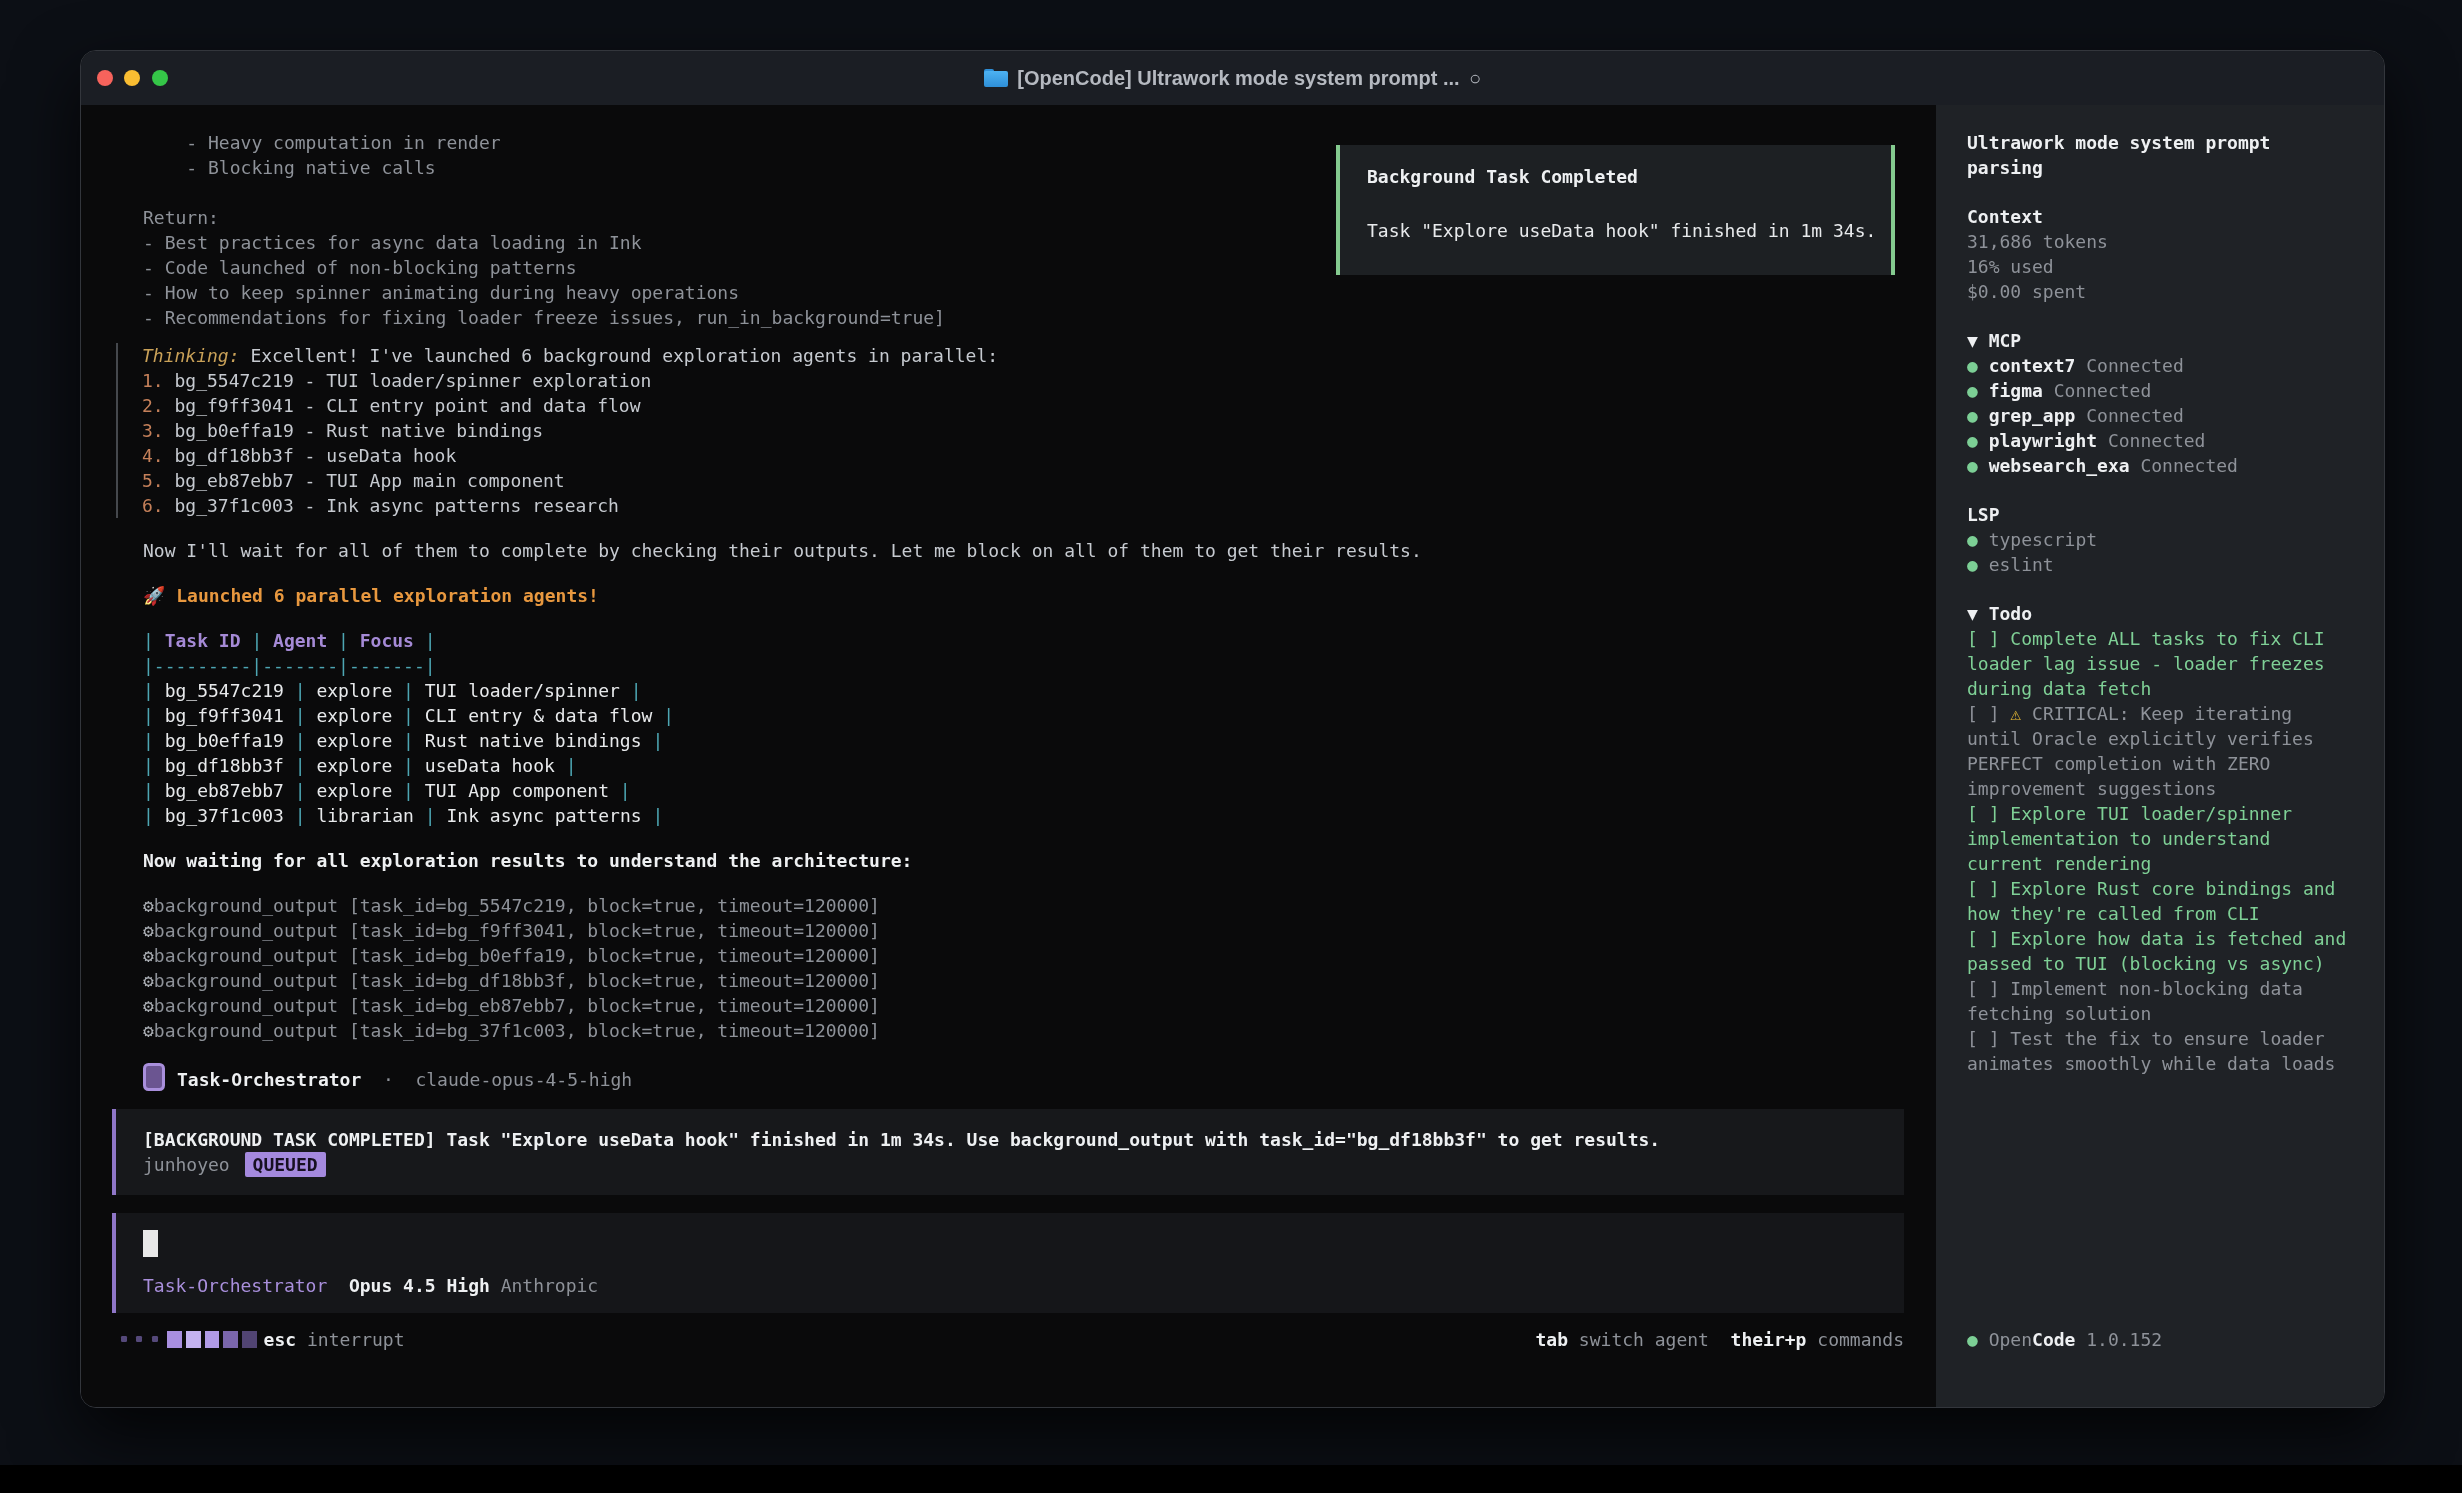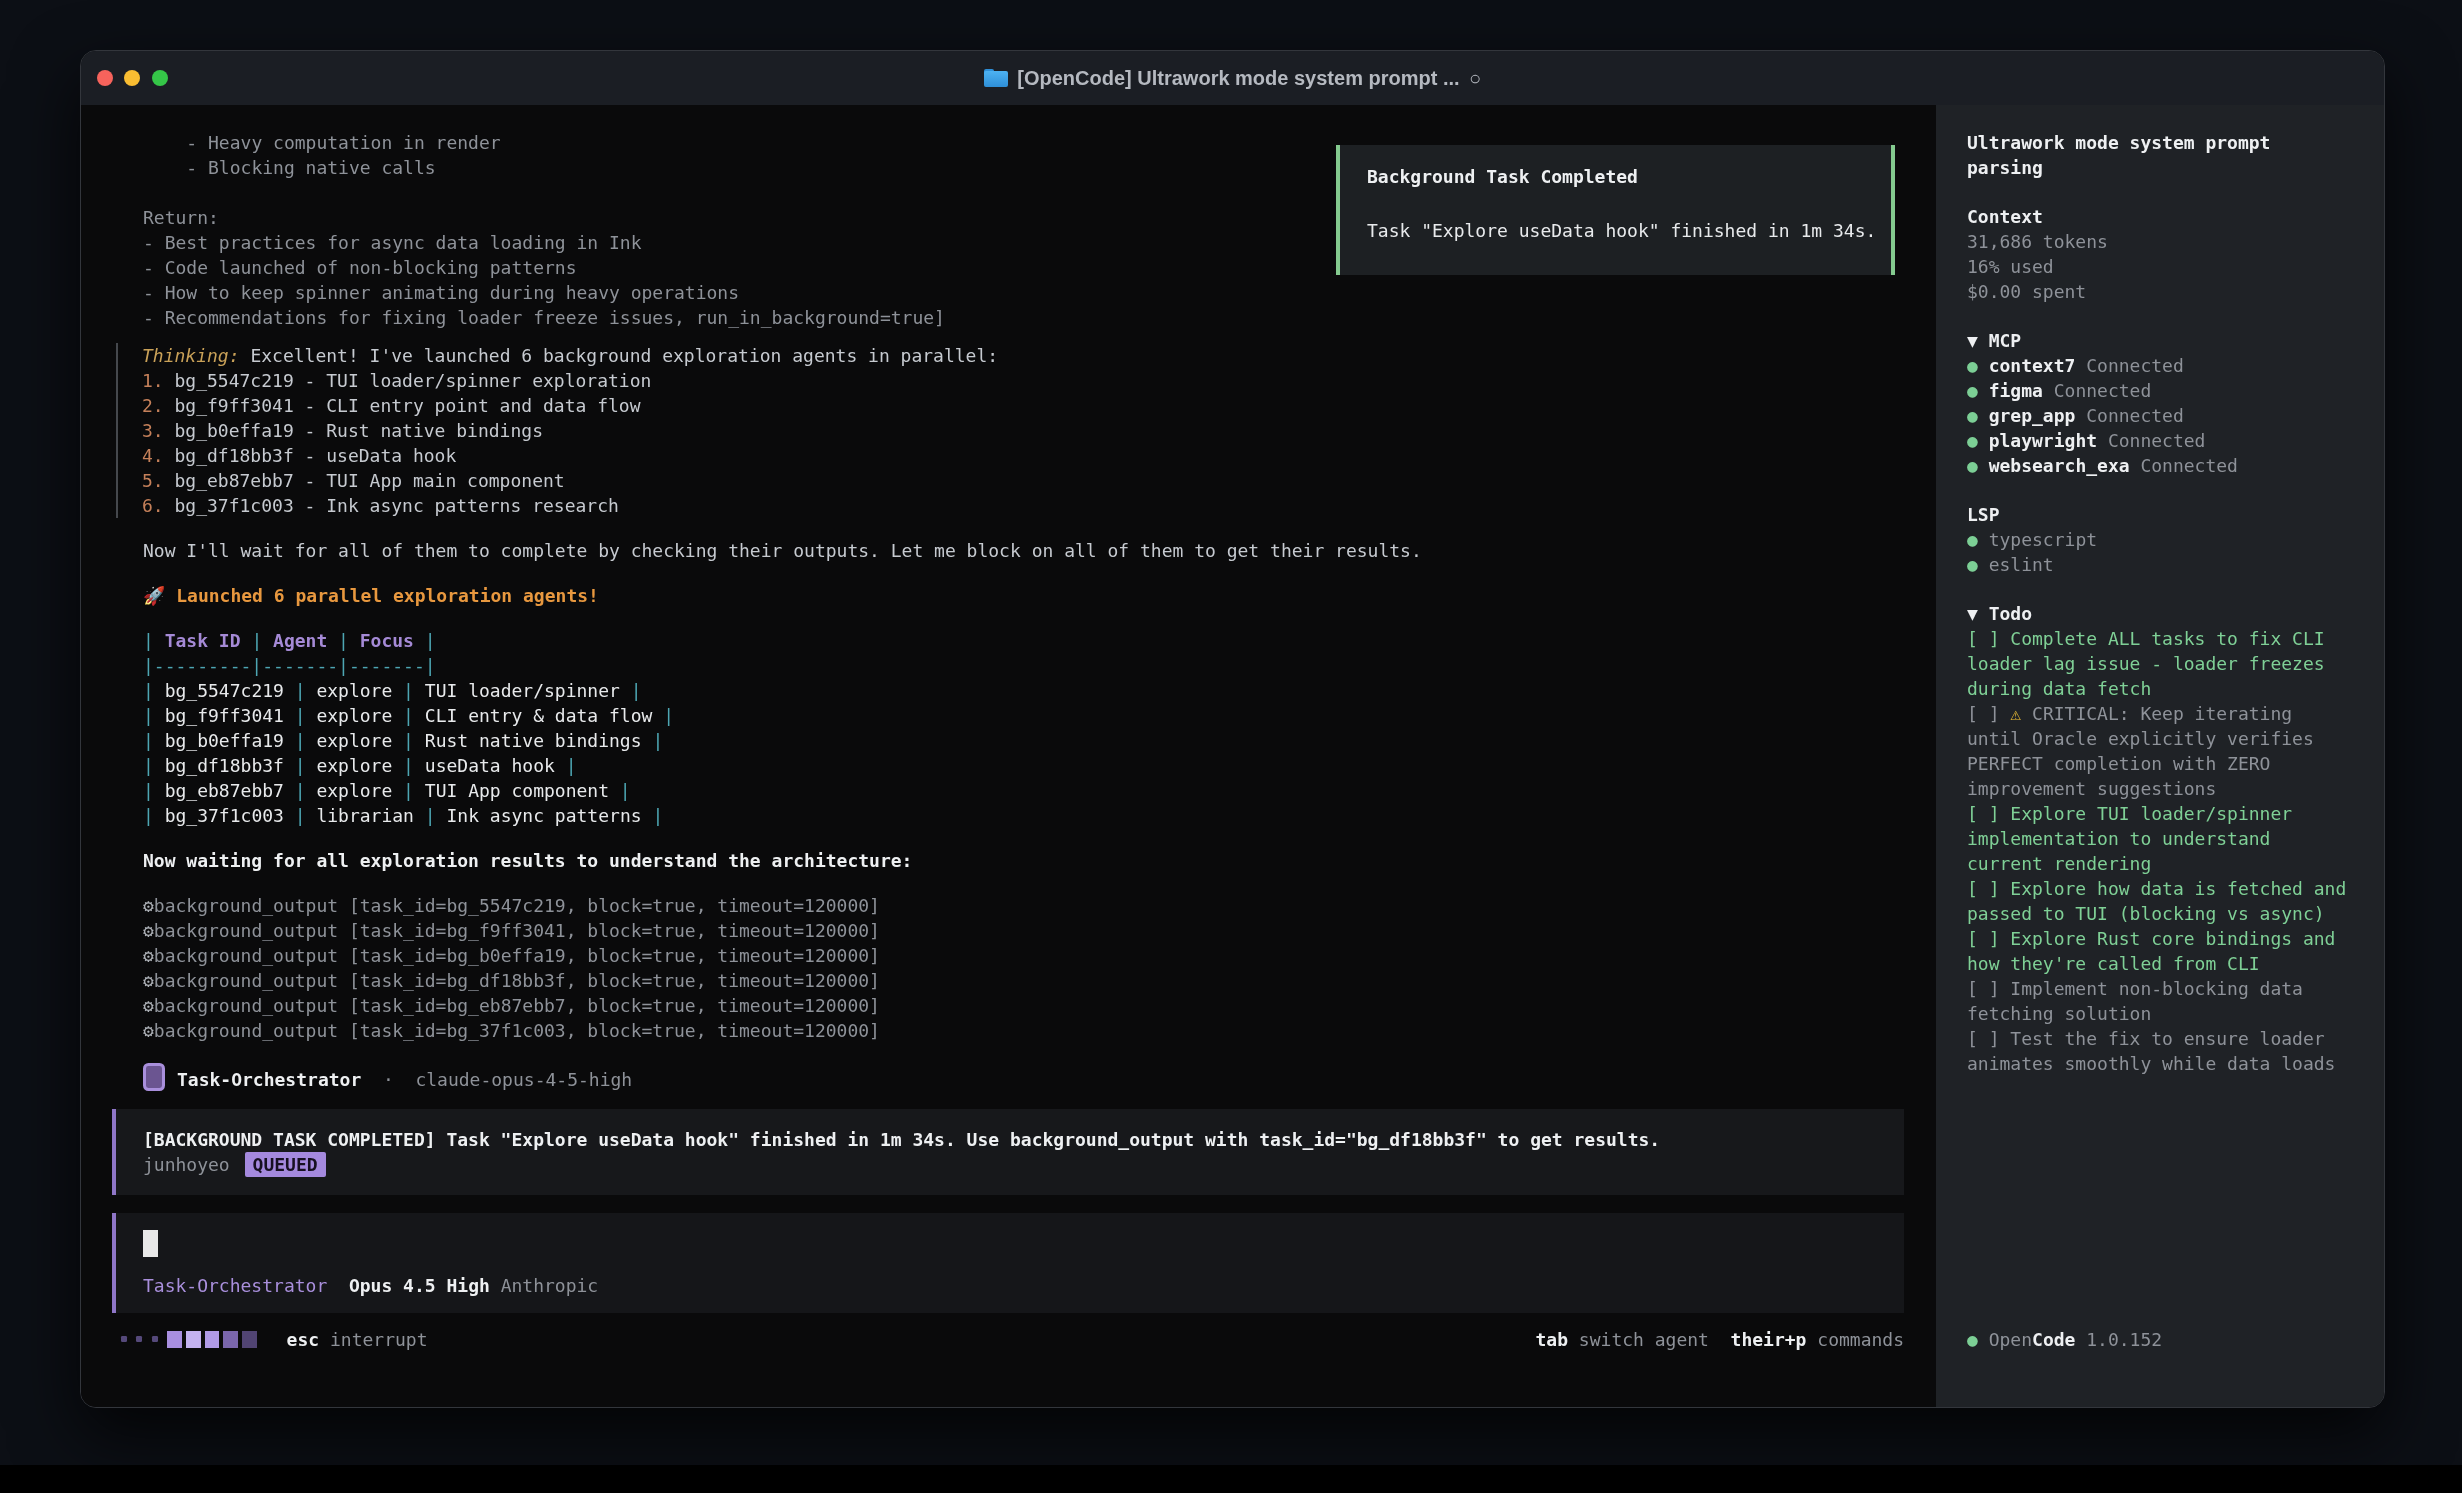--- a/index.html
+++ b/index.html
@@ -70,21 +70,21 @@
     position:absolute;left:1255px;top:40px;width:559px;height:130px;box-sizing:border-box;
     background:#1d2023;border-left:4px solid #84ca8f;border-right:4px solid #84ca8f;
     padding:19px 0 0 27px;
   }
   .notify .spacer{height:29px;}
   
   .statusbar{
     position:absolute;left:40px;right:32px;bottom:55px;height:25px;
     display:flex;align-items:center;justify-content:space-between;
   }
-  .status-left{display:flex;align-items:center;gap:30px;justify-content:center;}
+  .status-left{display:flex;align-items:center;gap:7px;justify-content:center;}
   .spinner{display:flex;align-items:center;gap:4px;}
   .spin-dot{width:6px;height:6px;background:#55497a;border-radius:1.3px;margin-right:5.4px;}
   .spin-seg{width:14.7px;height:17.4px;display:inline-block;}
   .s1{background:#a98fe0;}.s2{background:#c4b2f0;}.s3{background:#b09ae6;}.s4{background:#7a66ac;}.s5{background:#514473;}
   
   .sb-section{margin-top:24px;}
   .sb-footer{position:absolute;left:31px;bottom:55px;}
 </style>
 </head>
 <body>
@@ -231,22 +231,22 @@
       <div class="sb-section">
           <div class="ln"><span class="wb">LSP</span></div>
           <div class="ln"><span class="dot">● </span><span class="gray">typescript</span></div>
           <div class="ln"><span class="dot">● </span><span class="gray">eslint</span></div>
         </div>
       <div class="sb-section">
           <div class="ln"><span class="wb">▼ Todo</span></div>
           <div class="ln"><span class="grn">[ ] Complete ALL tasks to fix CLI loader lag issue - loader freezes during data fetch</span></div>
           <div class="ln"><span class="gray">[ ] </span><span class="warn">⚠ </span><span class="gray">CRITICAL: Keep iterating until Oracle explicitly verifies PERFECT completion with ZERO improvement suggestions</span></div>
           <div class="ln"><span class="grn">[ ] Explore TUI loader/spinner implementation to understand current rendering</span></div>
+          <div class="ln"><span class="grn">[ ] Explore Rust core bindings and how they're called from CLI</span></div>
           <div class="ln"><span class="grn">[ ] Explore how data is fetched and passed to TUI (blocking vs async)</span></div>
-          <div class="ln"><span class="grn">[ ] Explore Rust core bindings and how they're called from CLI</span></div>
           <div class="ln"><span class="gray">[ ] Implement non-blocking data fetching solution</span></div>
           <div class="ln"><span class="gray">[ ] Test the fix to ensure loader animates smoothly while data loads</span></div>
         </div>
       <div class="sb-footer">
           <div class="ln"><span class="dot">● </span><span class="gray">Open</span><span class="wb">Code</span><span class="gray"> 1.0.152</span></div>
         </div>
     </div>
 
   </div>
 </div>

